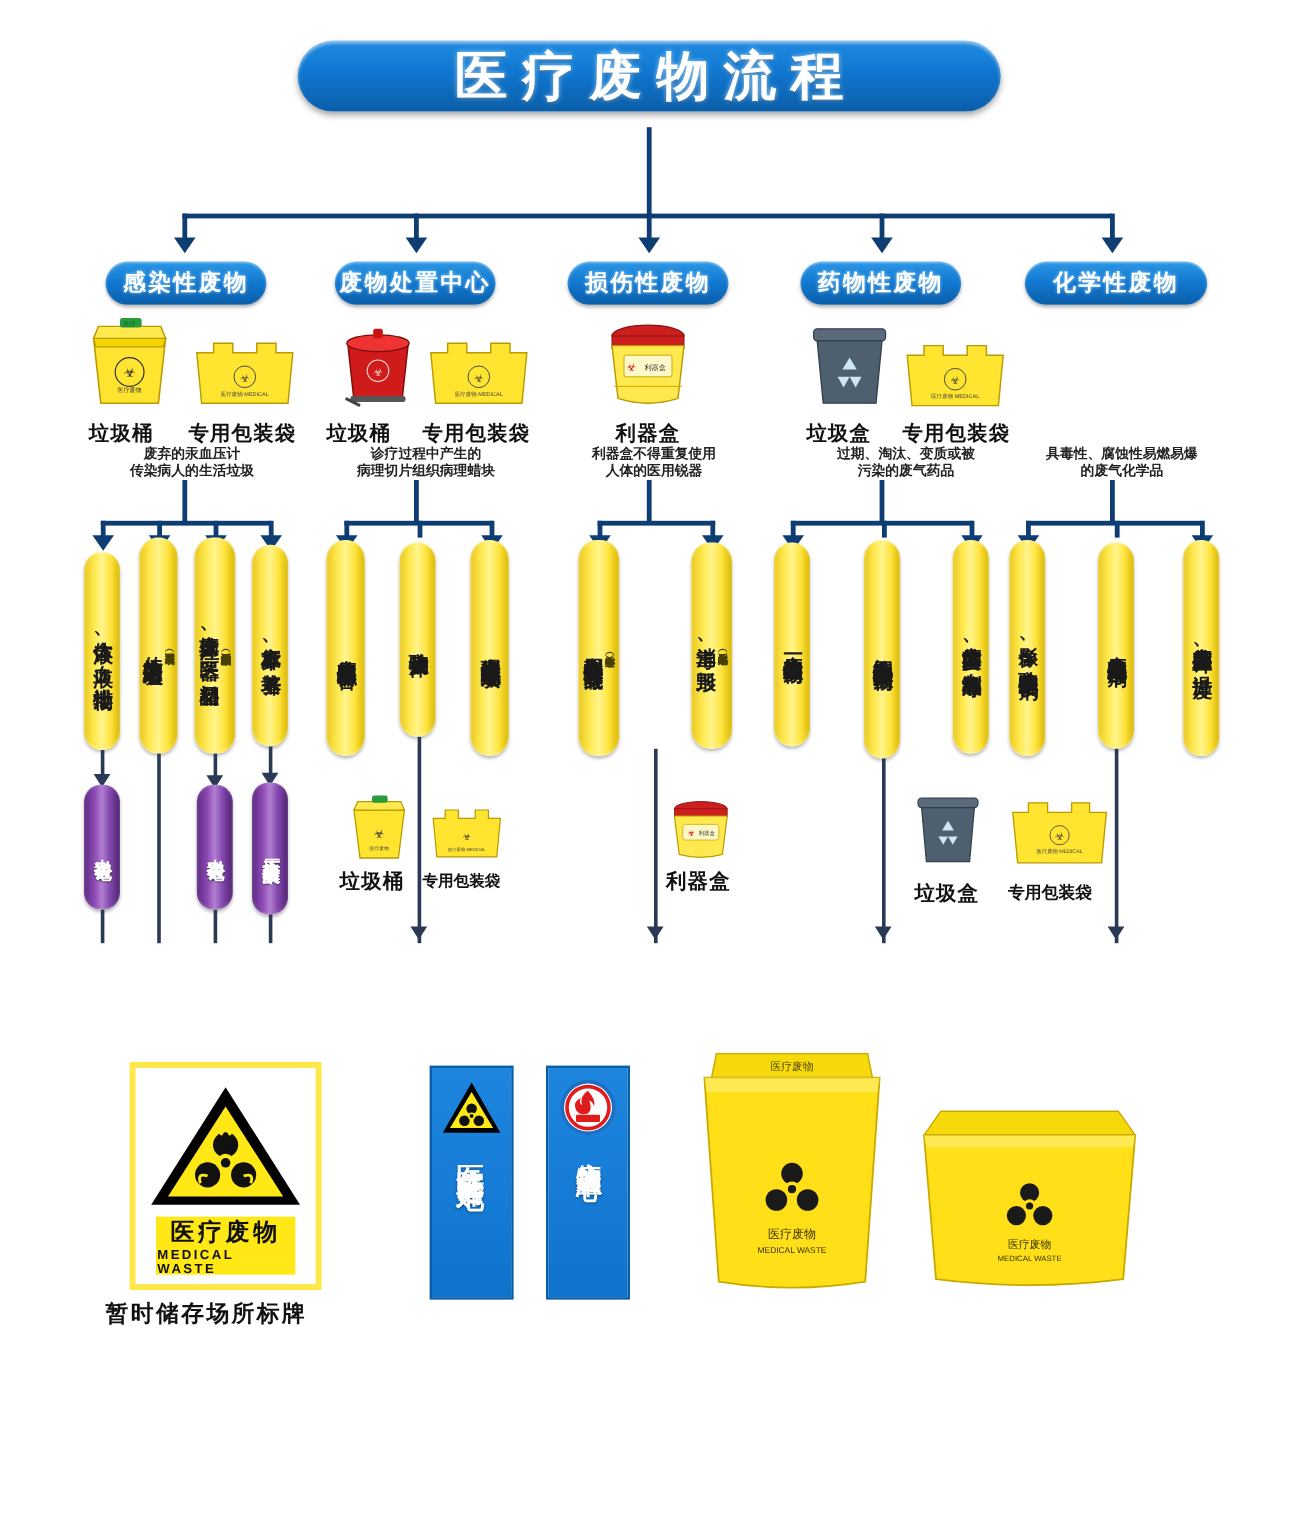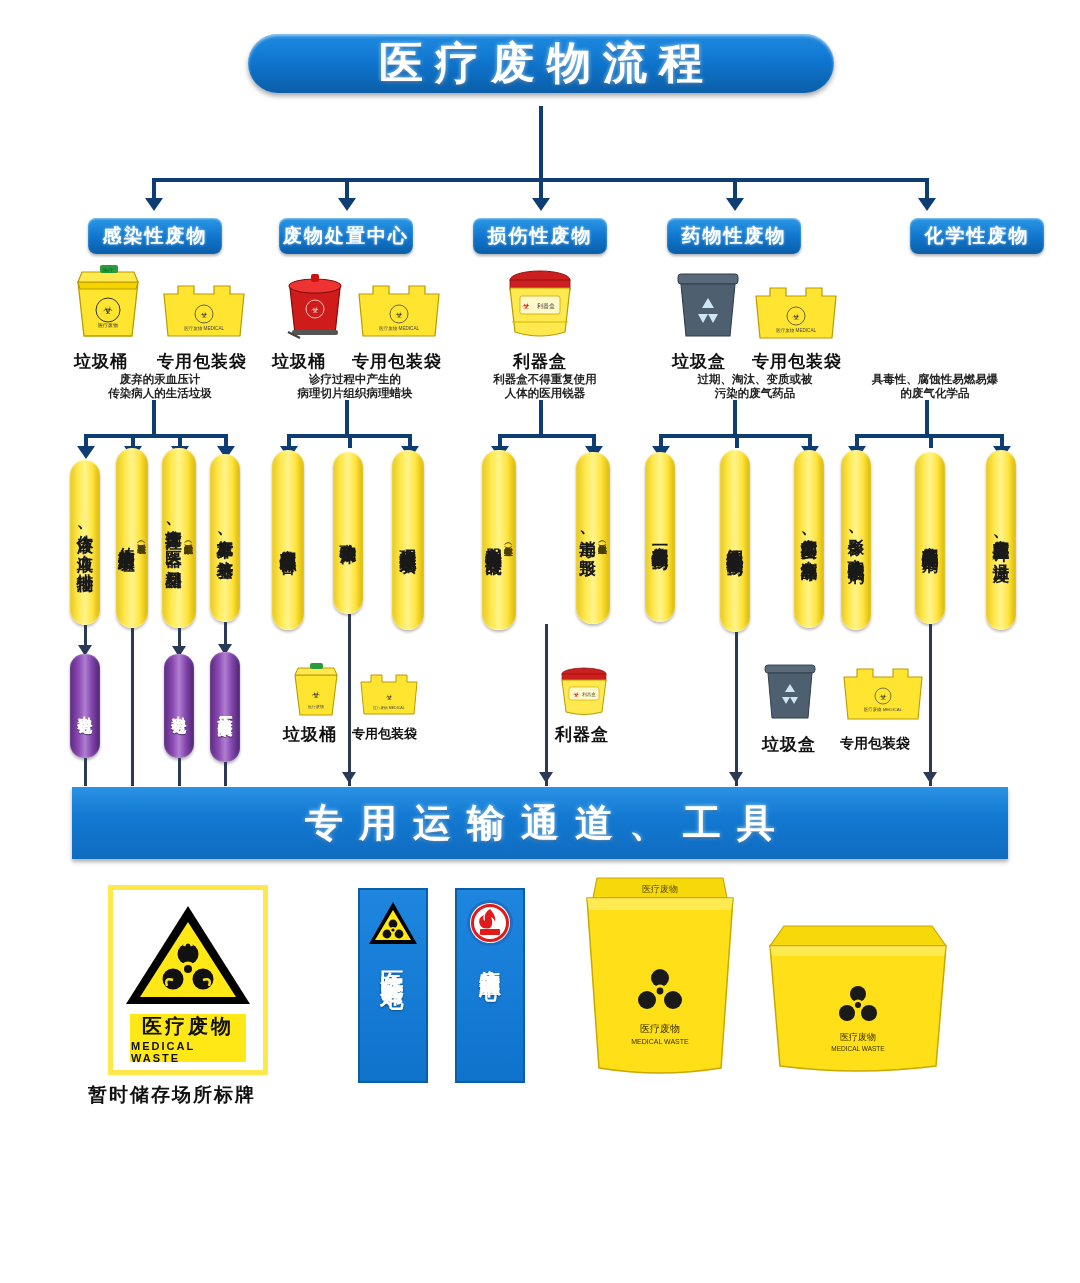--- a/index.html
+++ b/index.html
@@ -36,21 +36,21 @@
     border-top:13px solid #0d3d73;
   }
   .thin-line { background:#2a3a55; width:3px; }
   .thin-arrow {
     width:0;height:0;border-left:7px solid transparent;border-right:7px solid transparent;
     border-top:11px solid #2a3a55;
   }
 
   
   .cat-pill {
-    height:36px; border-radius:8px;
+    height:36px; border-radius:18px;
     background:linear-gradient(180deg,#2b97e6 0%,#1177cf 50%,#0a5ea8 100%);
     box-shadow: inset 0 1px 2px rgba(255,255,255,.5), 0 2px 3px rgba(0,0,0,.3);
     display:flex; align-items:center; justify-content:center;
     color:#fff; font-size:19px; font-weight:bold; letter-spacing:2px;
     text-shadow:0 0 3px rgba(190,230,255,.8);
   }
 
   
   .cap-main { font-size:17px; color:#111; font-weight:bold; letter-spacing:1px; white-space:nowrap; }
   .cap-sub  { font-size:11.5px; color:#222; line-height:14px; text-align:center; font-weight:bold; white-space:nowrap;}
@@ -158,21 +158,21 @@
   </div>
   <div class="abs cat-pill" style="left:279px; top:218px; width:134px;">
     <span>废物处置中心</span>
   </div>
   <div class="abs cat-pill" style="left:473px; top:218px; width:134px;">
     <span>损伤性废物</span>
   </div>
   <div class="abs cat-pill" style="left:667px; top:218px; width:134px;">
     <span>药物性废物</span>
   </div>
-  <div class="abs cat-pill" style="left:910px; top:218px; width:134px;">
+  <div class="abs cat-pill" style="left:854px; top:218px; width:152px;">
     <span>化学性废物</span>
   </div>
 
   <div class="abs" style="left:72px; top:262px; width:72px; height:76px;">
     <svg width="72" height="76" viewBox="0 0 72 76">
       <path d="M6 20 L66 20 L60 74 L12 74 Z" fill="#ffe430" stroke="#b99a00" stroke-width="1.3"></path>
       <path d="M6 20 L66 20 L64 27 L8 27 Z" fill="#f6d400" stroke="#b99a00" stroke-width="1"></path>
       <path d="M10 10 L62 10 L66 20 L6 20 Z" fill="#ffe94f" stroke="#b99a00" stroke-width="1.2"></path>
       <rect x="28" y="3" width="18" height="8" rx="2" fill="#2a9a3a"></rect>
       <text x="36" y="10" font-size="5" text-anchor="middle" fill="#063">医疗</text>
@@ -431,23 +431,20 @@
   <div class="abs thin-line" style="left:224px; top:762px; height:24px;"></div>
   <div class="abs thin-line" style="left:348px; top:614px; height:172px;"></div>
   <div class="abs thin-arrow" style="left:342px; top:772px;"></div>
   <div class="abs thin-line" style="left:545px; top:624px; height:162px;"></div>
   <div class="abs thin-arrow" style="left:539px; top:772px;"></div>
   <div class="abs thin-line" style="left:735px; top:632px; height:154px;"></div>
   <div class="abs thin-arrow" style="left:729px; top:772px;"></div>
   <div class="abs thin-line" style="left:929px; top:624px; height:162px;"></div>
   <div class="abs thin-arrow" style="left:923px; top:772px;"></div>
 
-  <div class="abs banner">
-    <span class="banner-text">专用运输通道、工具</span>
-  </div>
 
   <div class="abs sign-plate" style="left:108px; top:885px; width:160px; height:190px; padding:8px 6px;">
     <svg width="132" height="112" viewBox="0 0 132 112">
       <path d="M66 8 L128 106 L4 106 Z" fill="#000"></path>
       <path d="M66 24 L114 99 L18 99 Z" fill="#ffe816"></path>
       <g transform="translate(66,72)" fill="#111">
         <circle cx="0" cy="-16" r="10.5"></circle>
         <circle cx="-15" cy="9" r="10.5"></circle>
         <circle cx="15" cy="9" r="10.5"></circle>
         <circle cx="0" cy="-1" r="7.5" fill="#ffe816"></circle>

